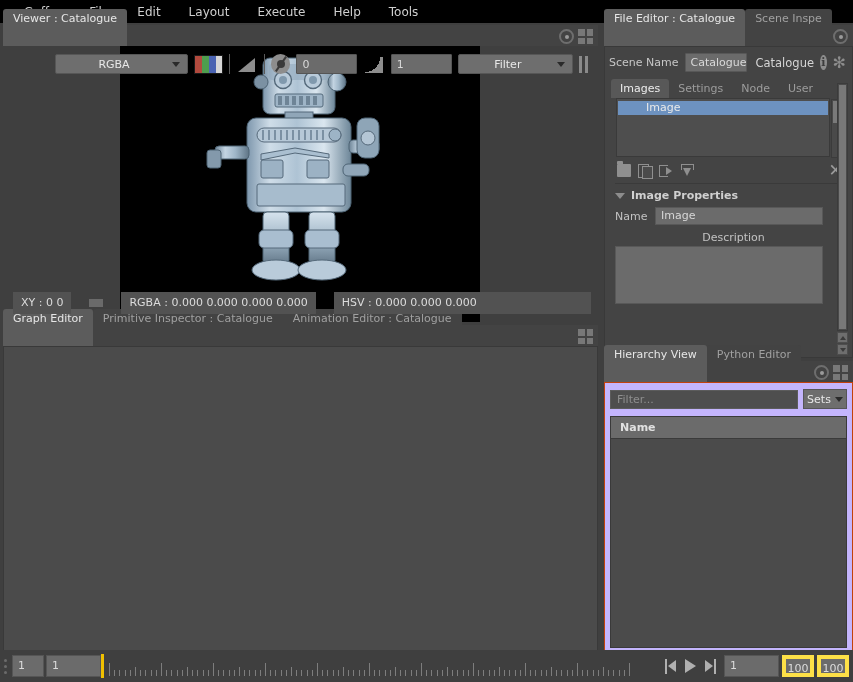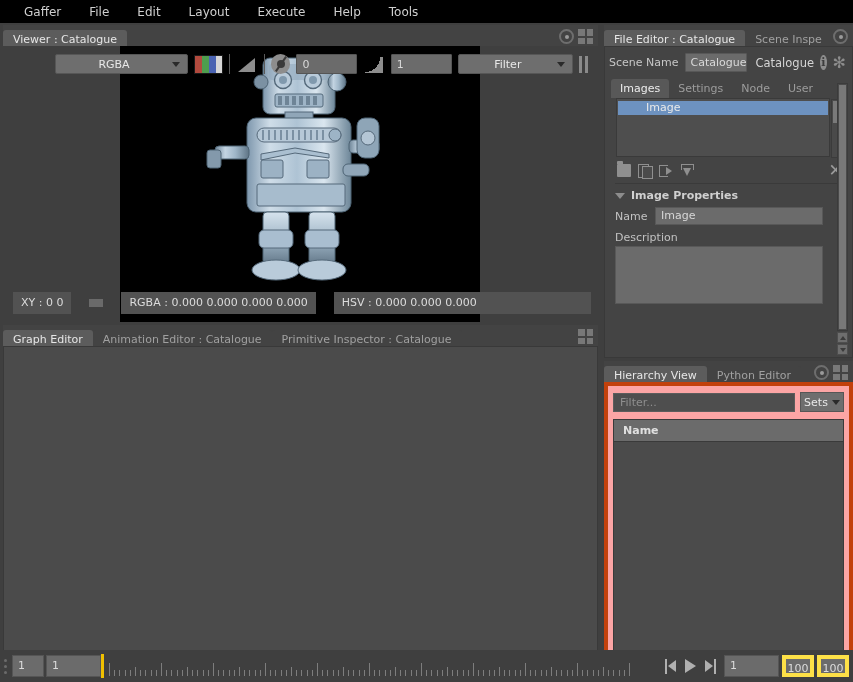--- a/index.html
+++ b/index.html
@@ -22,21 +22,21 @@
     color: #cfcfcf; font-size: 12px; padding: 2px 14px; cursor: default;
     white-space: nowrap;
   }
 
   
   .tabstrip {
     display: flex; align-items: flex-end; height: 21px;
     background: #434343; position: relative;
   }
   .tab {
-    height: 16px; line-height: 19px; padding: 0 10px;
+    height: 37px; line-height: 19px; padding: 0 10px;
     font-size: 11px; color: #a0a0a0; background: #434343;
     border-top-left-radius: 3px; border-top-right-radius: 3px;
     white-space: nowrap; cursor: default;
   }
   .tab.active { background: #5c5c5c; color: #e6e6e6; }
   .tabstrip .spacer { flex: 1 1 auto; }
 
   
   .cornericons { display: flex; align-items: center; gap: 4px; padding: 0 5px 2px 0; }
   .pin-ic { width: 15px; height: 15px; border-radius: 50%; border: 2px solid #6e6e6e;
@@ -201,39 +201,39 @@
     width: 0; height: 0; border-left: 5px solid transparent; border-right: 5px solid transparent;
     border-top: 6px solid #8d8d8d;
   }
   .section-hdr .t { font-size: 11px; color: #d0d0d0; font-weight: bold; }
 
   .fieldrow { display: flex; align-items: center; gap: 6px; padding: 2px 0 2px 10px; }
   .fieldrow .lbl { font-size: 11px; color: #c2c2c2; width: 34px; }
   .fieldrow .inp { flex: 1; margin-right: 29px; height: 18px; background: #6b6b6b;
                    border: 1px solid #585858; color: #d7d7d7; font-size: 11px;
                    line-height: 16px; padding-left: 5px; }
-  .desc-lbl { padding: 4px 0 2px 10px; font-size: 11px; color: #c2c2c2; }
+  .desc-lbl { padding: 4px 0 2px 10px; font-size: 11px; color: #c2c2c2; text-align: center; }
   .desc-box { margin: 0 29px 0 10px; height: 58px; background: #6b6b6b;
               border: 1px solid #585858; }
 
   .vscroll { position: absolute; right: 4px; top: 36px; width: 11px; height: 248px;
              background: #4a4a4a; border: 1px solid #3b3b3b; }
   .vscroll i { position: absolute; left: 1px; top: 1px; right: 1px; bottom: 1px;
                background: #787878; display: block; }
   .spin { position: absolute; right: 4px; width: 11px; height: 11px;
           background: #6e6e6e; border: 1px solid #4e4e4e; }
   .spin.up { bottom: 14px; } .spin.dn { bottom: 2px; }
   .spin::after { content:""; position:absolute; left:2px; top:3px;
           border-left:3px solid transparent; border-right:3px solid transparent; }
   .spin.up::after { border-bottom:4px solid #3b3b3b; }
   .spin.dn::after { border-top:4px solid #3b3b3b; }
 
   
   .hv-panel { position: absolute; left: 0; top: 338px; width: 249px; height: 295px; }
-  .hv-body { width: 249px; height: 274px; background: #fca5a5; border: 4px solid #c2410c;
+  .hv-body { width: 249px; height: 274px; background: #c4b5fd; border: 1px solid #c2410c;
              padding: 6px 5px 0 5px; }
   .hv-controls { display: flex; gap: 5px; align-items: center; }
   .filter {
     flex: 1; height: 19px; background: #4e4e4e; border: 1px solid #5c5c5c;
     color: #8e8e8e; font-size: 11px; line-height: 17px; padding-left: 6px;
   }
   .sets-btn {
     width: 44px; height: 20px; background: #6e6e6e; border: 1px solid #565656;
     display: flex; align-items: center; justify-content: center; gap: 4px;
     font-size: 11px; color: #e8e8e8; border-radius: 0;
@@ -439,22 +439,22 @@
           <div class="statgap"></div>
           <div class="statbox">HSV : 0.000 0.000 0.000</div>
           <div class="statpad"></div>
         </div>
       </div>
     </div>
 
     <div class="graph-panel">
       <div class="tabstrip">
         <div class="tab active">Graph Editor</div>
+        <div class="tab">Primitive Inspector : Catalogue</div>
         <div class="tab">Animation Editor : Catalogue</div>
-        <div class="tab">Primitive Inspector : Catalogue</div>
         <div class="spacer"></div>
         <div class="cornericons">
           <div class="grid-ic">
             <i></i>
               <i></i>
             <i></i>
               <i></i>
           </div>
         </div>
       </div>

